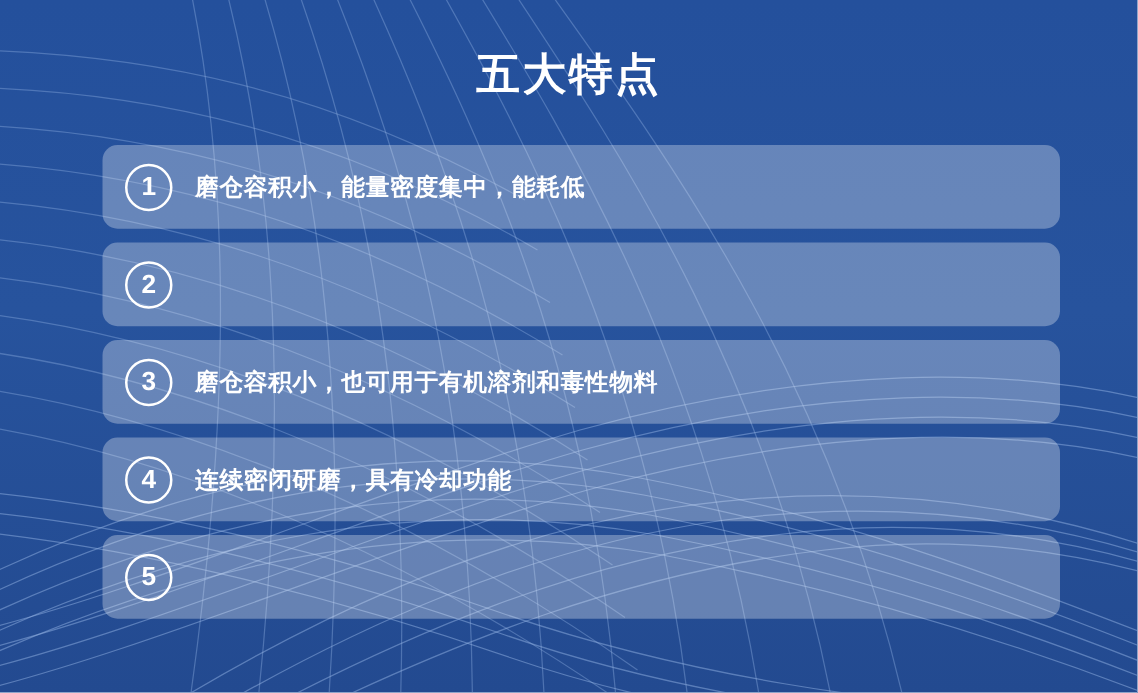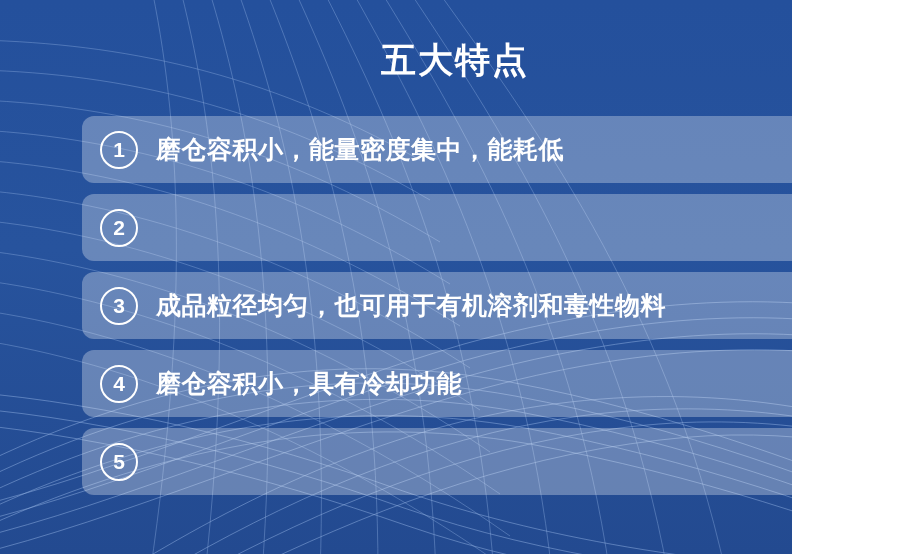--- a/index.html
+++ b/index.html
@@ -2,21 +2,21 @@
 <html><head>
 <meta charset="utf-8">
 <style>
   html, body {
     margin: 0;
     padding: 0;
     background: #ffffff;
   }
   #poster {
     position: relative;
-    width: 792px;
+    width: 910px;
     height: 554px;
     overflow: hidden;
     background: #264f96;
     font-family: "Liberation Sans", "DejaVu Sans", sans-serif;
   }
   
   .bg-grad {
     position: absolute;
     inset: 0;
     background: linear-gradient(180deg, #24509c 0%, #27539d 45%, #234a90 100%);
@@ -72,21 +72,21 @@
     font-weight: bold;
     display: flex;
     align-items: center;
     justify-content: center;
     line-height: 1;
     box-sizing: border-box;
   }
   .feature-text {
     margin-left: 18px;
     color: #ffffff;
-    font-size: 25px;
+    font-size: 19px;
     font-weight: bold;
     letter-spacing: 0.5px;
     white-space: nowrap;
   }
 </style>
 </head>
 <body>
 
 <div id="poster">
 
@@ -158,26 +158,26 @@
       <div class="badge">1</div>
       <div class="feature-text">磨仓容积小，能量密度集中，能耗低</div>
     </div>
 
     <div class="feature-card">
       <div class="badge">2</div>
     </div>
 
     <div class="feature-card">
       <div class="badge">3</div>
-      <div class="feature-text">成品粒径均匀，也可用于有机溶剂和毒性物料</div>
+      <div class="feature-text">磨仓容积小，也可用于有机溶剂和毒性物料</div>
     </div>
 
     <div class="feature-card">
       <div class="badge">4</div>
-      <div class="feature-text">磨仓容积小，具有冷却功能</div>
+      <div class="feature-text">连续密闭研磨，具有冷却功能</div>
     </div>
 
     <div class="feature-card">
       <div class="badge">5</div>
     </div>
 
   </div>
 </div>
 
 </body></html>

